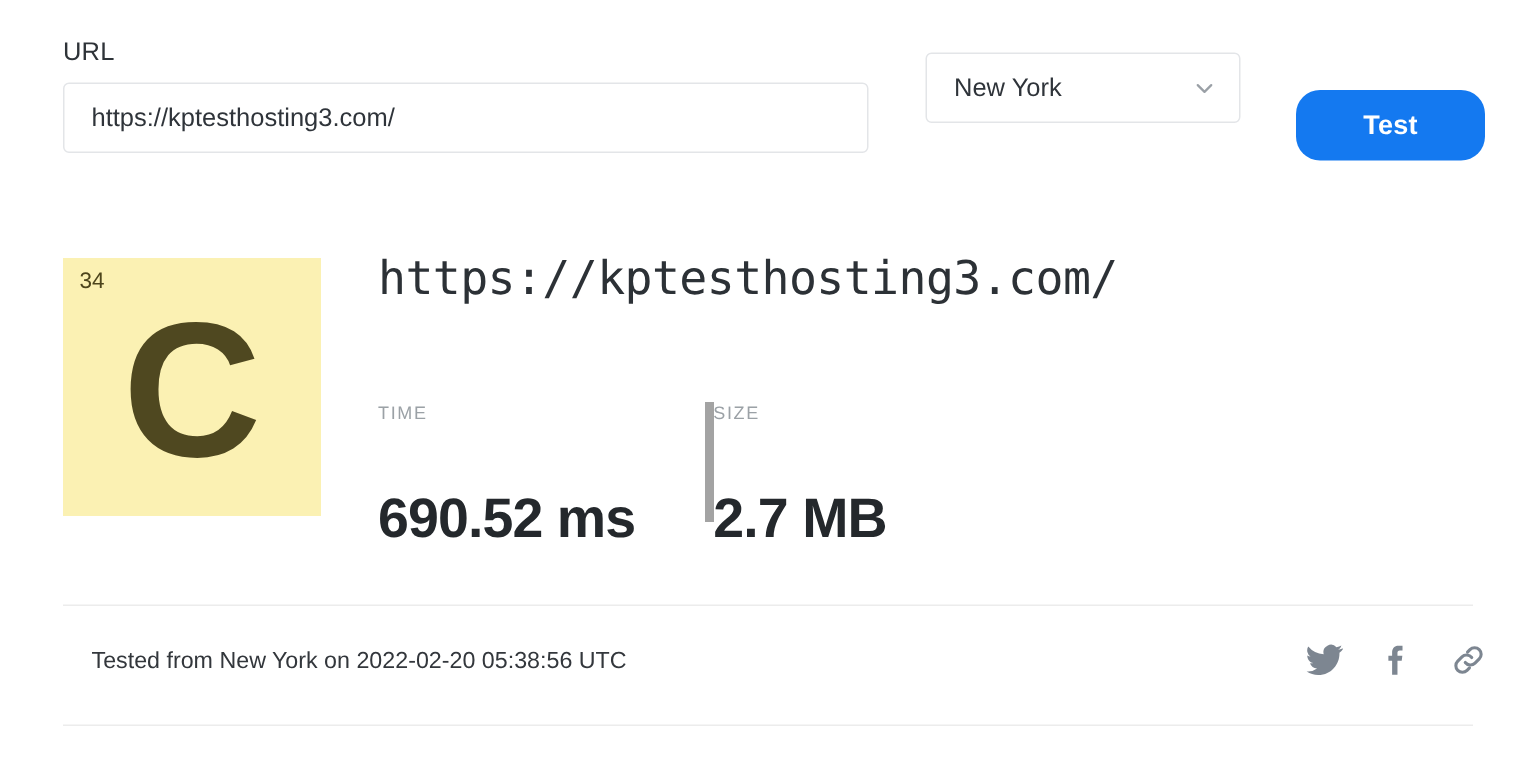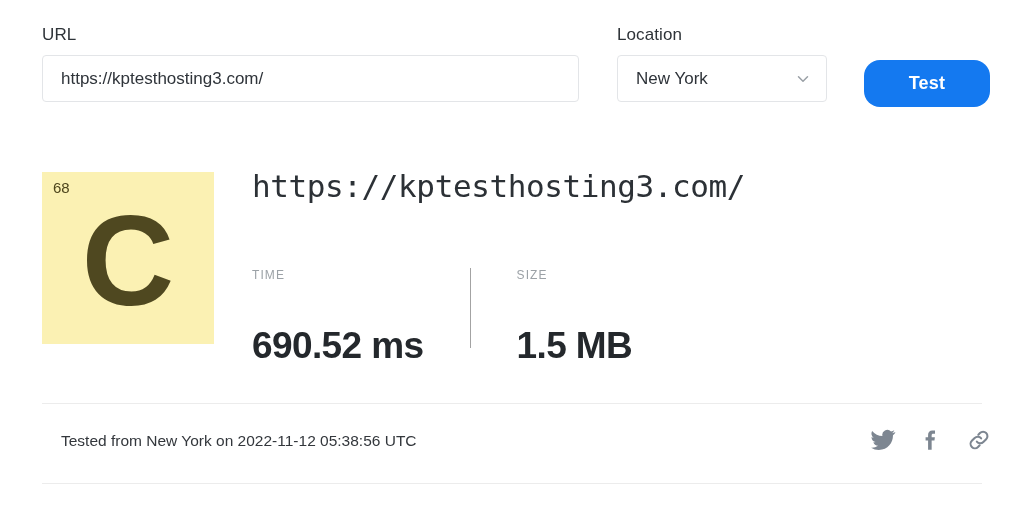--- a/index.html
+++ b/index.html
@@ -105,21 +105,21 @@
   }
 
   .metrics {
     position: absolute;
     left: 252px; top: 108px;
     display: flex;
     align-items: stretch;
     height: 80px;
   }
   .metric { padding-right: 46px; display: flex; flex-direction: column; justify-content: flex-start; gap: 36px; }
-  .metric + .metric { border-left: 1px solid #a3a3a3; padding-left: 46px; }
+  .metric + .metric { border-left: 6px solid #a3a3a3; }
   .metric-label {
     font-size: 12px;
     letter-spacing: 1.1px;
     color: #9ba1a6;
     font-weight: 400;
     text-transform: uppercase;
     font-family: "Liberation Sans", sans-serif;
   }
   .metric-value {
     margin-top: 9px;
@@ -168,58 +168,57 @@
 
   <div class="form-row">
 
     <div class="url-group">
       <div class="field-label">URL</div>
       <input class="control" type="text" value="https://kptesthosting3.com/" placeholder="https://example.com/" style="">
 
     </div>
 
     <div class="loc-group">
-      <div class="field-label">Location</div>
       <div class="control select-control">
         <span>New York</span>
         <span class="chevron">
           <svg viewBox="0 0 24 24" width="18" height="18" fill="none" stroke="#9aa0a6" stroke-width="2" stroke-linecap="round" stroke-linejoin="round">
             <polyline points="6 9 12 15 18 9"></polyline>
           </svg>
         </span>
       </div>
     </div>
 
     <button class="test-btn">Test</button>
   </div>
 
   <div class="result">
 
     <div class="grade-badge">
-      <span class="grade-score">68</span>
+      <span class="grade-score">34</span>
       <span class="grade-letter">C</span>
     </div>
 
     <div class="result-url">https://kptesthosting3.com/</div>
 
     <div class="metrics">
       <div class="metric">
         <span class="metric-label">TIME</span>
         <span class="metric-value">690.52 ms</span>
       </div>
       <div class="metric">
         <span class="metric-label">SIZE</span>
-        <span class="metric-value">1.5 MB</span>
+        <span class="metric-value">2.7 MB</span>
       </div>
     </div>
   </div>
 
   <div class="divider divider-top"></div>
 
-  <div class="footer-text">Tested from New York on 2022-11-12 05:38:56 UTC</div>
+  <div class="footer-text">Tested from New York on 2022-02-20 05:38:56 UTC</div>
 
   <div class="social">
     <span class="social-icon">
       <svg viewBox="0 0 24 24" width="26" height="26" fill="#7d8691">
         <path d="M23 4.9c-.8.4-1.7.6-2.6.8 1-.6 1.7-1.5 2-2.6-.9.5-1.9.9-3 1.1a4.6 4.6 0 0 0-7.9 4.2A13.1 13.1 0 0 1 2 3.7a4.6 4.6 0 0 0 1.4 6.2c-.7 0-1.4-.2-2-.6v.1c0 2.2 1.6 4.1 3.7 4.5-.7.2-1.3.2-2 .1a4.6 4.6 0 0 0 4.3 3.2A9.3 9.3 0 0 1 1 19.1a13 13 0 0 0 7.1 2.1c8.5 0 13.1-7 13.1-13.1v-.6c.9-.7 1.7-1.5 2.3-2.5z"></path>
       </svg>
     </span>
     <span class="social-icon">
       <svg viewBox="0 0 24 24" width="26" height="26" fill="#7d8691">
         <path d="M15.6 3.2h-2.4c-2.4 0-3.9 1.6-3.9 4.1v2.1H7v3.1h2.3V21h3.3v-8.5h2.6l.4-3.1h-3V7.7c0-.9.3-1.5 1.5-1.5h1.6V3.2z"></path>

